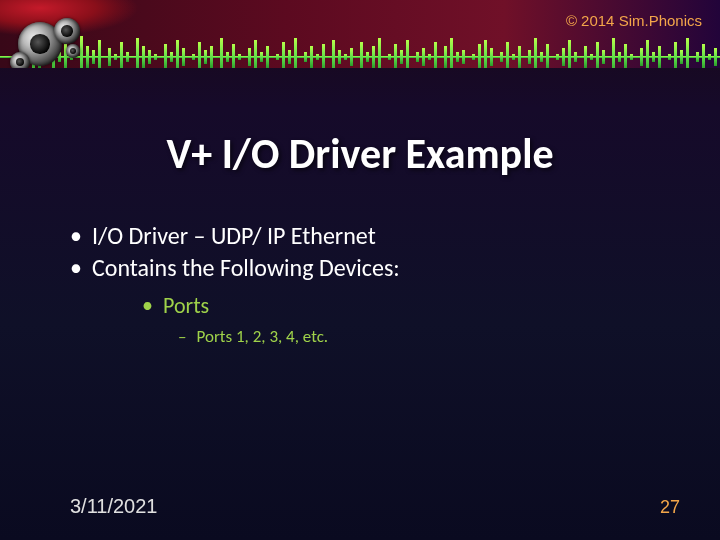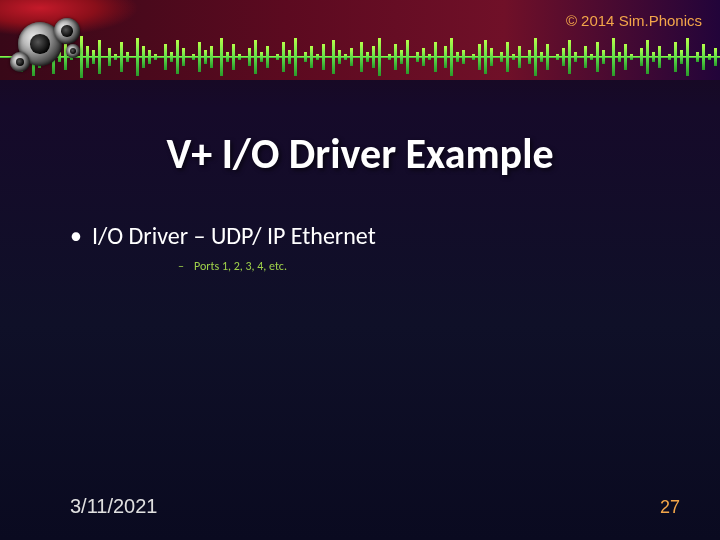--- a/index.html
+++ b/index.html
@@ -6,21 +6,21 @@
   html, body { width: 720px; height: 540px; overflow: hidden; }
   body {
     font-family: "Segoe UI", "Calibri", Arial, sans-serif;
     background: linear-gradient(180deg, #1a0818 0%, #160a2a 20%, #0f1028 60%, #0a0a20 100%);
     color: #fff;
     position: relative;
   }
   .banner {
     position: absolute;
     top: 0; left: 0; right: 0;
-    height: 80px;
+    height: 68px;
     background:
       radial-gradient(ellipse 140px 40px at 40px 8px, #c41a2a 0%, #8a0f1a 40%, transparent 70%),
       linear-gradient(90deg, #380818 0%, #5c0a20 40%, #701028 70%, #22043a 100%);
     overflow: hidden;
   }
   .waveform {
     position: absolute;
     left: 0; right: 0;
     top: 32px;
     height: 50px;
@@ -70,21 +70,21 @@
     top: 200px;
     left: 70px;
     right: 40px;
     font-size: 24px;
     line-height: 1.35;
     margin-top: 20px;
   }
   .l1 { margin-left: 0; }
   .l2 { margin-left: 36px; font-size: 24px; margin-top: 6px; }
   .l3 { margin-left: 72px; font-size: 22px; margin-top: 6px; }
-  .l4 { margin-left: 108px; font-size: 12px; margin-top: 6px; }
+  .l4 { margin-left: 108px; font-size: 17px; margin-top: 6px; }
   .bul::before { content: "•"; margin-right: 10px; }
   .dash::before { content: "–"; margin-right: 10px; }
   .green { color: #9fd24a; }
   .date {
     position: absolute;
     left: 70px; bottom: 22px;
     font-size: 20px;
     color: #e0e0e0;
     font-family: Arial, sans-serif;
   }
@@ -221,17 +221,19 @@
     <div class="spk spk3"></div>
     <div class="spk spk4"></div>
   </div>
   <div class="copyright">© 2014 Sim.Phonics</div>
 </div>
 
 <h1 class="title">V+ I/O Driver Example</h1>
 
 <div class="content">
   <div class="l1 bul">I/O Driver – UDP/ IP Ethernet</div>
+  <div class="l1 bul">Contains the Following Devices:</div>
+  <div class="l3 bul green">Ports</div>
   <div class="l4 dash green">Ports 1, 2, 3, 4, etc.</div>
 </div>
 
 <div class="date">3/11/2021</div>
 <div class="pagenum">27</div>
 
 </body></html>

